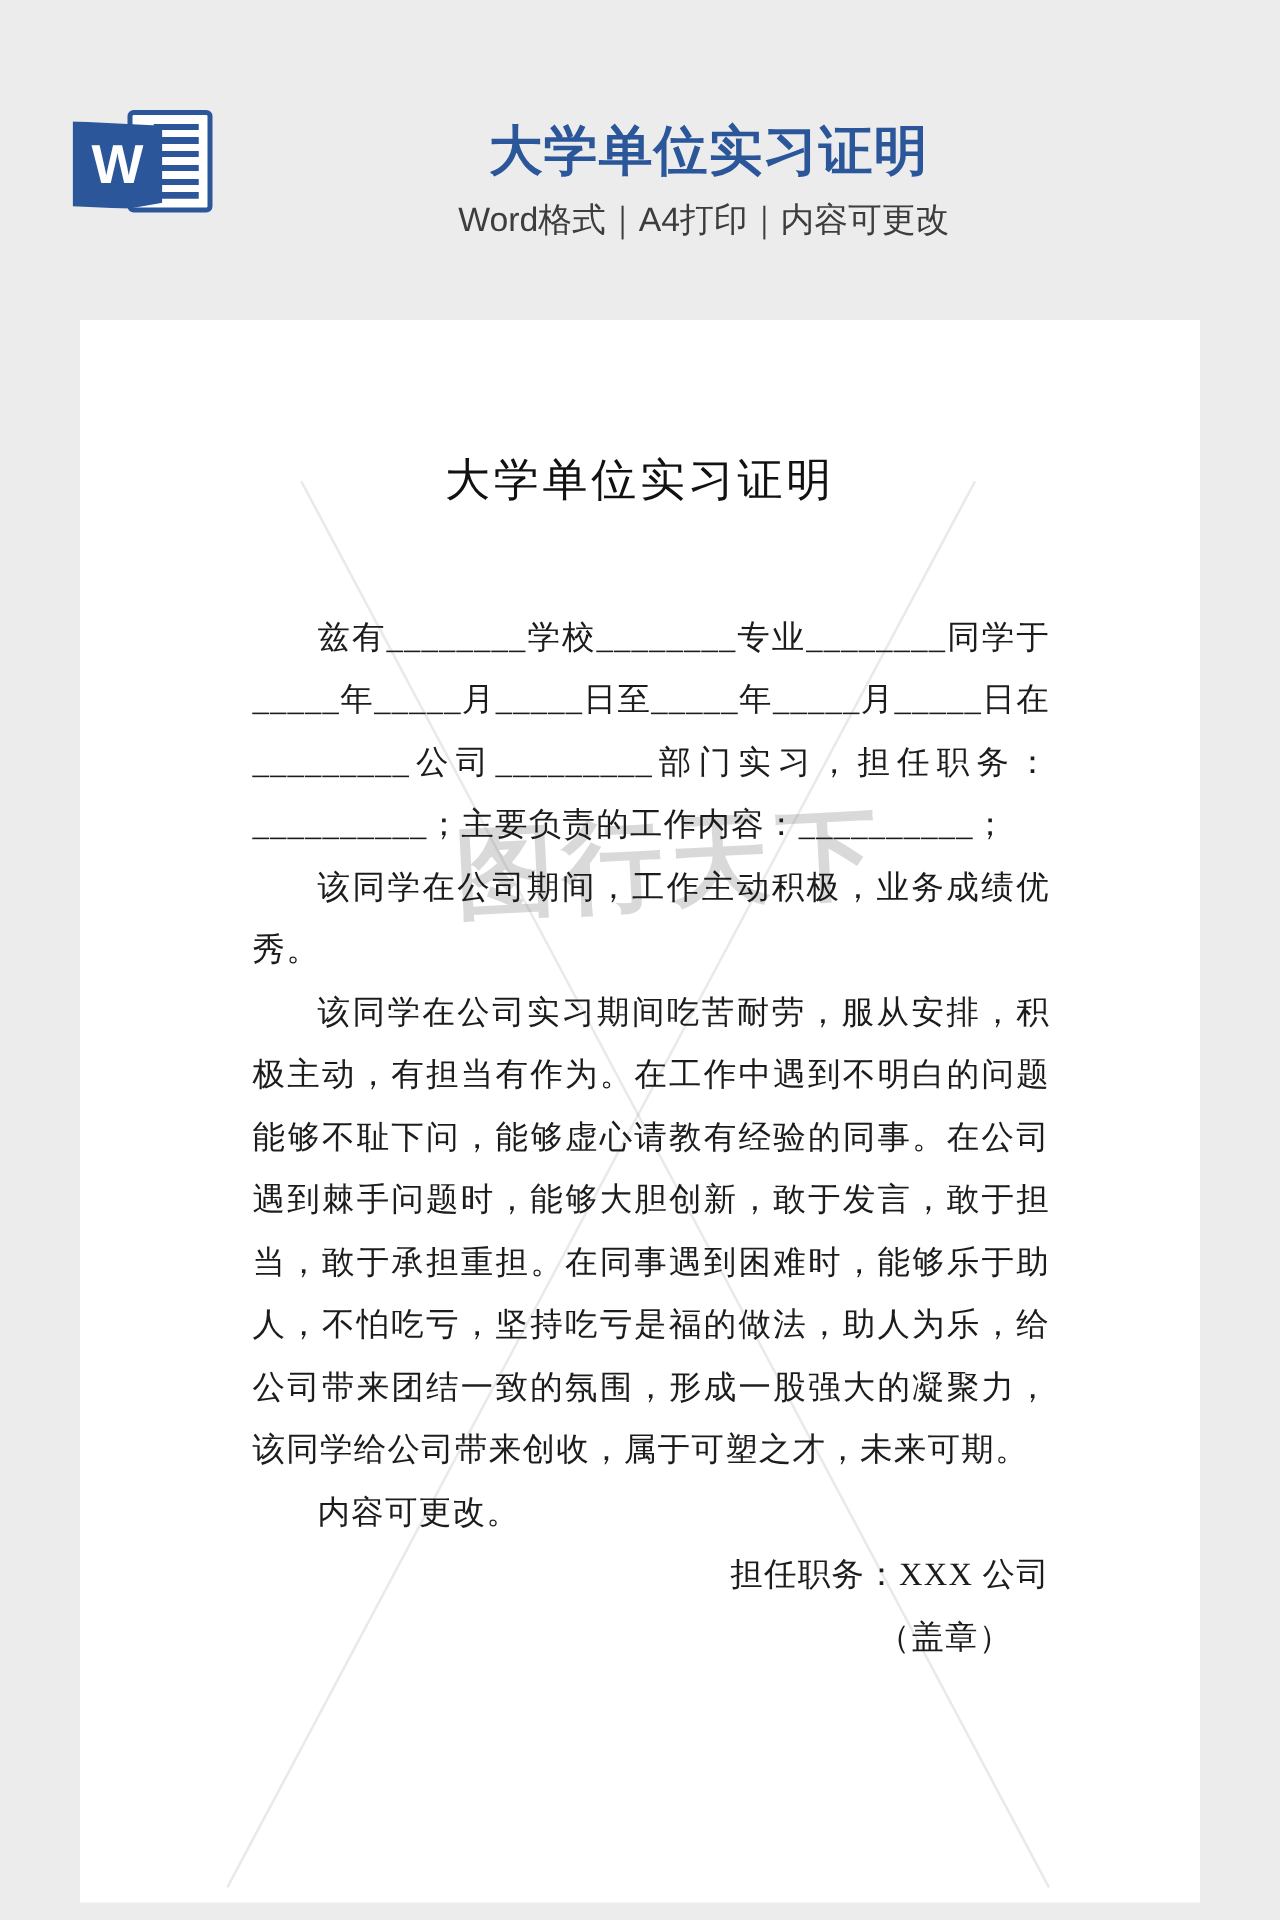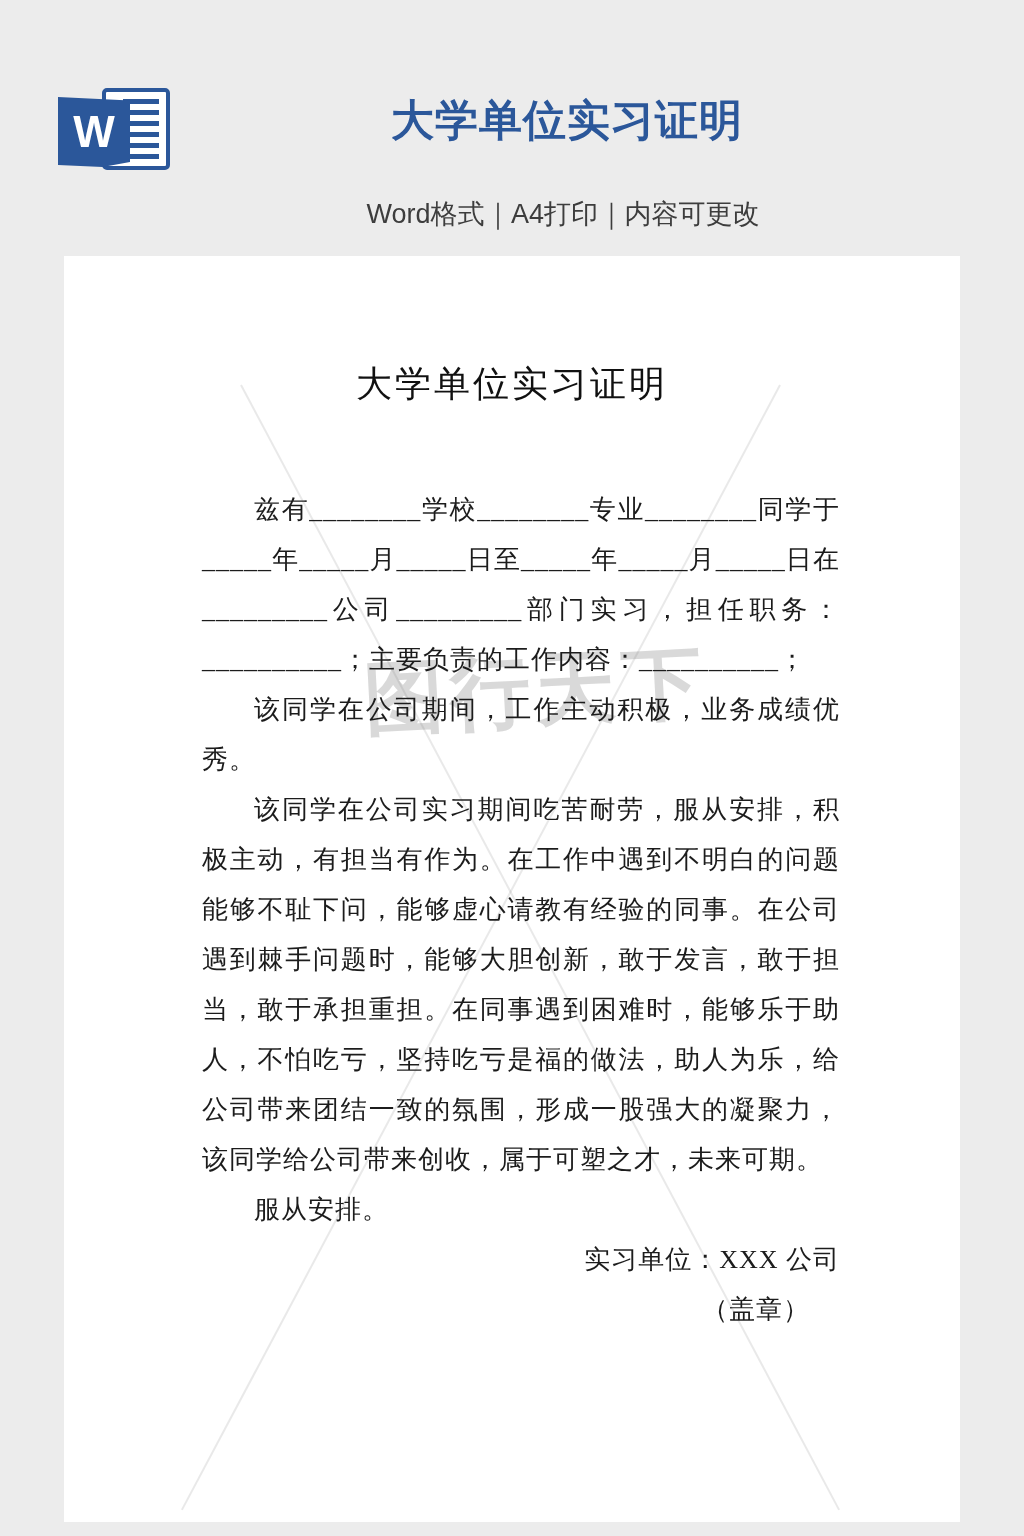--- a/index.html
+++ b/index.html
@@ -28,21 +28,21 @@
     display:flex; align-items:center; justify-content:center;
   }
   .icon-w { color:#ffffff; font-weight:bold; font-size:44px; line-height:1; }
   .hdr-title {
     position:absolute; left:110px; right:0; top:92px;
     text-align:center; font-size:43px; font-weight:bold; color:#2b579a;
     letter-spacing:1px;
   }
   .hdr-sub {
     position:absolute; left:102px; right:0; top:158px;
-    text-align:center; font-size:27px; color:#3d3d3d;margin-top:38px;
+    text-align:center; font-size:27px; color:#3d3d3d;
   }
 
   
   .sheet {
     position:absolute; left:64px; top:256px; width:896px; height:1266px;
     background:#ffffff; overflow:hidden;
   }
   .doc-title {
     position:relative; z-index:2;
     padding-top:104px; text-align:center;
@@ -105,23 +105,23 @@
     <div class="wm-line wm-line-a"></div>
     <div class="wm-line wm-line-b"></div>
     <div class="wm-logo">图行天下</div>
 
     <h2 class="doc-title">大学单位实习证明</h2>
 
     <div class="doc-body">
       <p>兹有________学校________专业________同学于_____年_____月_____日至_____年_____月_____日在_________公司_________部门实习，担任职务：__________；主要负责的工作内容：__________；</p>
       <p>该同学在公司期间，工作主动积极，业务成绩优秀。</p>
       <p>该同学在公司实习期间吃苦耐劳，服从安排，积极主动，有担当有作为。在工作中遇到不明白的问题能够不耻下问，能够虚心请教有经验的同事。在公司遇到棘手问题时，能够大胆创新，敢于发言，敢于担当，敢于承担重担。在同事遇到困难时，能够乐于助人，不怕吃亏，坚持吃亏是福的做法，助人为乐，给公司带来团结一致的氛围，形成一股强大的凝聚力，该同学给公司带来创收，属于可塑之才，未来可期。</p>
-      <p>服从安排。</p>
+      <p>内容可更改。</p>
     </div>
 
     <div class="signature">
-      <p class="sig-unit">实习单位：XXX 公司</p>
+      <p class="sig-unit">担任职务：XXX 公司</p>
       <p class="sig-seal">（盖章）</p>
     </div>
 
   </div>
 
 </div>
 
 </body></html>

